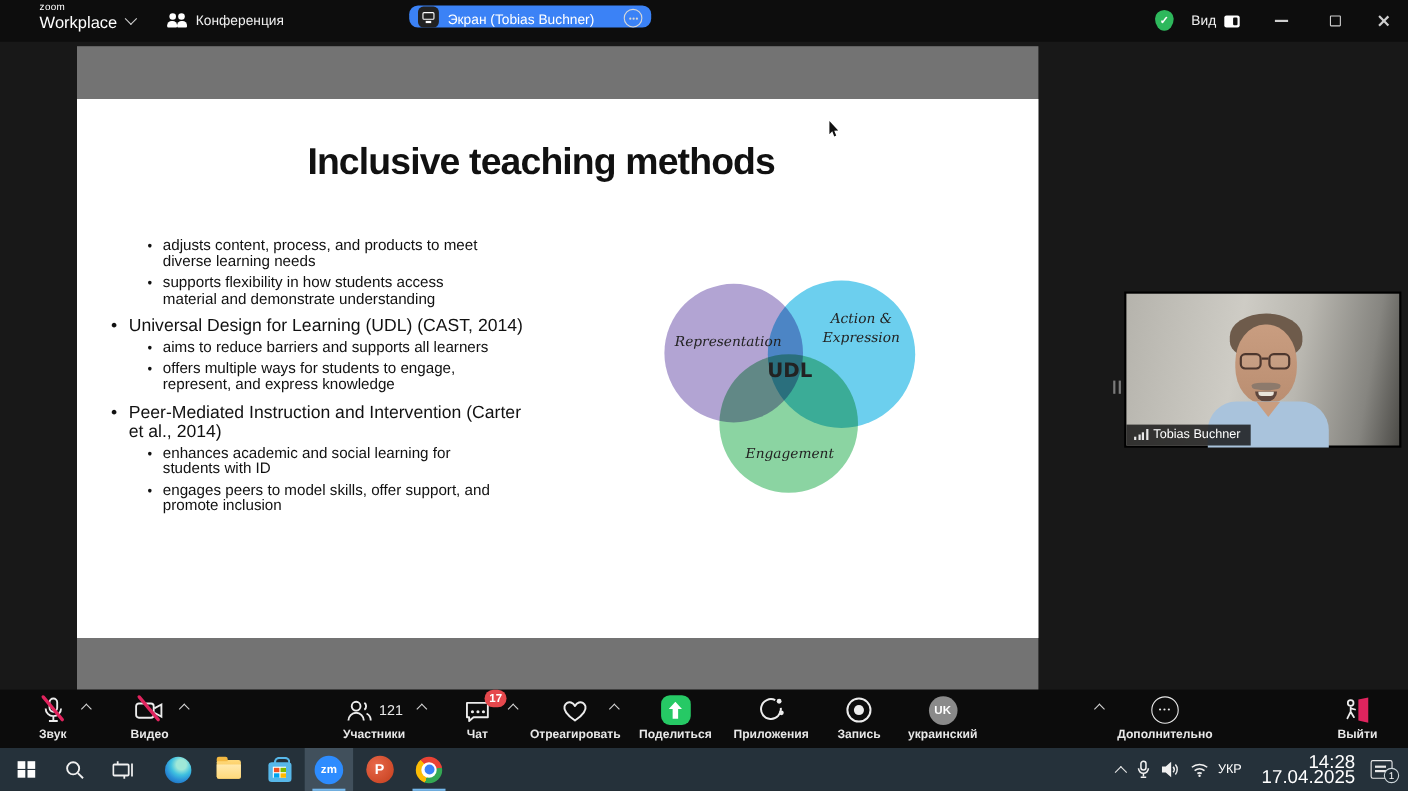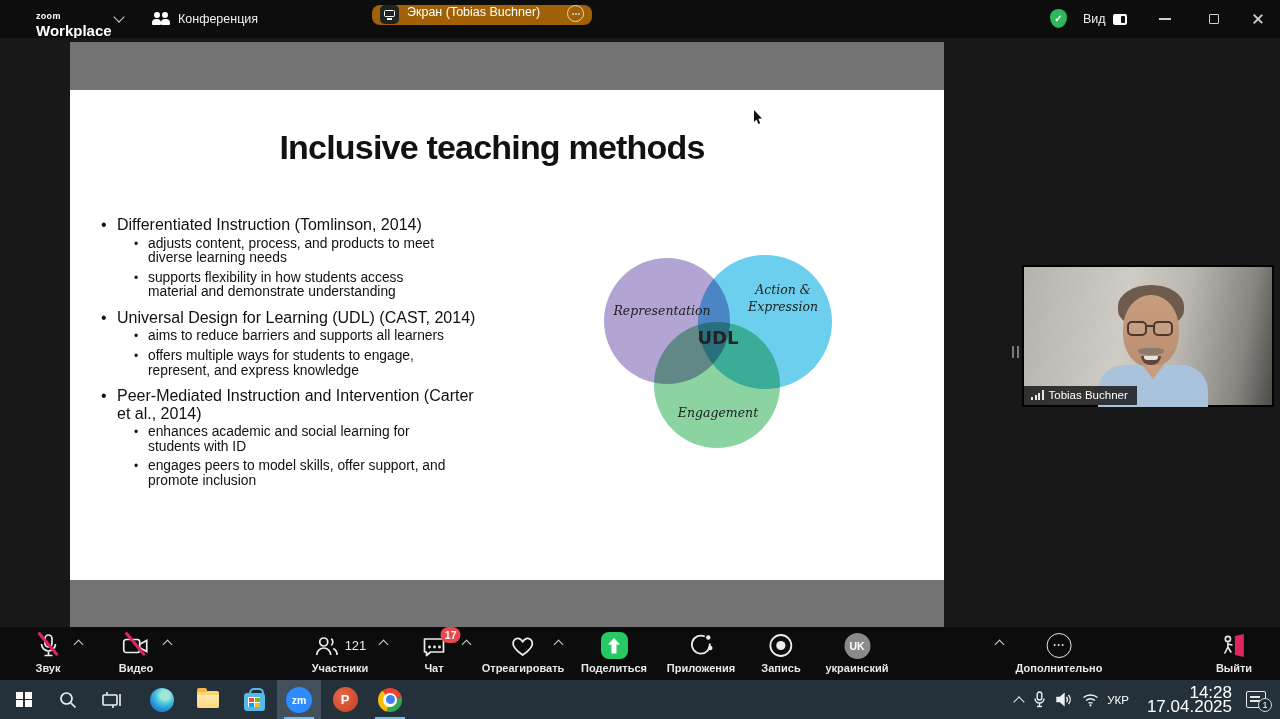--- a/index.html
+++ b/index.html
@@ -2,36 +2,36 @@
 <html><head>
 <meta charset="utf-8">
 <style>
   html,body{margin:0;padding:0;background:#000;}
   *{box-sizing:border-box;}
   .screen{position:relative;width:1280px;height:719px;overflow:hidden;
     font-family:"Liberation Sans",sans-serif;background:#181818;}
 
   
   .topbar{position:absolute;left:0;top:0;width:1280px;height:38px;background:#0d0d0d;color:#fff;}
-  .brand{position:absolute;left:36px;top:12px;line-height:1;font-weight:bold;}
+  .brand{position:absolute;left:36px;top:2px;line-height:1;}
   .brand .b1{font-size:9px;letter-spacing:.3px;}
   .brand .b2{font-size:15px;margin-top:2px;}
   .caret-down{width:8px;height:8px;border-left:1.5px solid #cfcfcf;border-top:1.5px solid #cfcfcf;
     transform:rotate(-135deg);display:inline-block;}
   .brand-caret{position:absolute;left:115px;top:13px;}
   .tab-meeting{position:absolute;left:152px;top:7px;height:24px;display:flex;align-items:center;gap:8px;
     font-size:12.5px;color:#f0f0f0;}
   .ppl-icon{width:18px;height:14px;position:relative;}
   .ppl-icon i{position:absolute;background:#fff;border-radius:50%;}
   .ppl-icon .h1{width:6px;height:6px;left:2px;top:0;}
   .ppl-icon .h2{width:6px;height:6px;left:10px;top:0;}
   .ppl-icon .s1{width:9px;height:6px;left:0;top:7px;border-radius:4px 4px 1px 1px;}
   .ppl-icon .s2{width:9px;height:6px;left:9px;top:7px;border-radius:4px 4px 1px 1px;}
-  .tab-screen{position:absolute;left:372px;top:5px;width:220px;height:20px;background:#a16207;
-    border-radius:8px;display:flex;align-items:flex-start;padding:0 8px;gap:8px;font-size:12.5px;color:#fff;}
+  .tab-screen{position:absolute;left:372px;top:5px;width:220px;height:20px;background:#3b82f6;
+    border-radius:8px;display:flex;align-items:flex-end;padding:0 8px;gap:8px;font-size:12.5px;color:#fff;}
   .scr-icon{width:19px;height:19px;background:#222;border-radius:5px;position:relative;flex:0 0 auto;}
   .scr-icon i{position:absolute;left:4px;top:5px;width:11px;height:7px;border:1.6px solid #fff;border-radius:1.5px;}
   .scr-icon b{position:absolute;left:7px;top:13px;width:5px;height:1.6px;background:#fff;}
   .tab-screen .lbl{flex:1;white-space:nowrap;overflow:hidden;}
   .ellipsis-btn{width:17px;height:17px;border:1.4px solid #d8d8d8;border-radius:50%;position:relative;flex:0 0 auto;}
   .ellipsis-btn i,.more-dots i{position:absolute;width:2px;height:2px;background:#d8d8d8;border-radius:50%;top:6.5px;}
   .ellipsis-btn i:nth-child(1){left:3.5px;} .ellipsis-btn i:nth-child(2){left:6.8px;} .ellipsis-btn i:nth-child(3){left:10px;}
   .shield{position:absolute;left:1050px;top:9px;width:17px;height:19px;background:#2eb85c;
     border-radius:50% 50% 50% 50%/42% 42% 58% 58%;color:#fff;font-size:10px;font-weight:bold;
     display:flex;align-items:center;justify-content:center;}
@@ -216,21 +216,20 @@
       </div>
   </header>
 
   <main class="stage">
     <div class="share-col">
       <div class="slide">
         <h1 class="slide-title">Inclusive teaching methods</h1>
 
         <div class="bullets">
           <div class="group">
-            <div class="b1-item">Differentiated Instruction (Tomlinson, 2014)</div>
             <div class="sub">adjusts content, process, and products to meet diverse learning needs</div>
             <div class="sub">supports flexibility in how students access material and demonstrate understanding</div>
           </div>
           <div class="group">
             <div class="b1-item">Universal Design for Learning (UDL) (CAST, 2014)</div>
             <div class="sub">aims to reduce barriers and supports all learners</div>
             <div class="sub">offers multiple ways for students to engage, represent, and express knowledge</div>
           </div>
           <div class="group">
             <div class="b1-item">Peer-Mediated Instruction and Intervention (Carter et al., 2014)</div>

